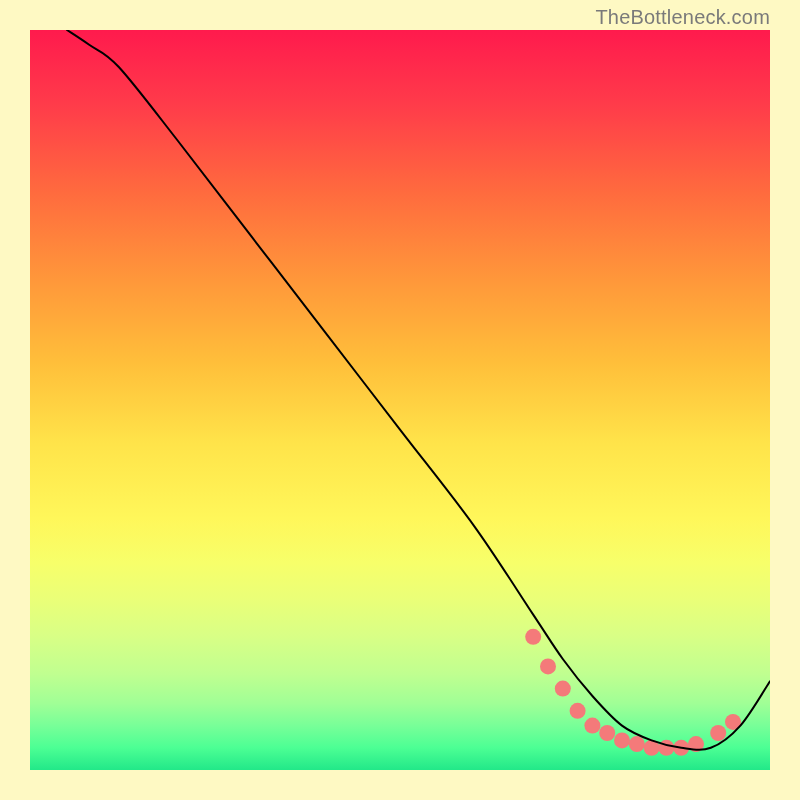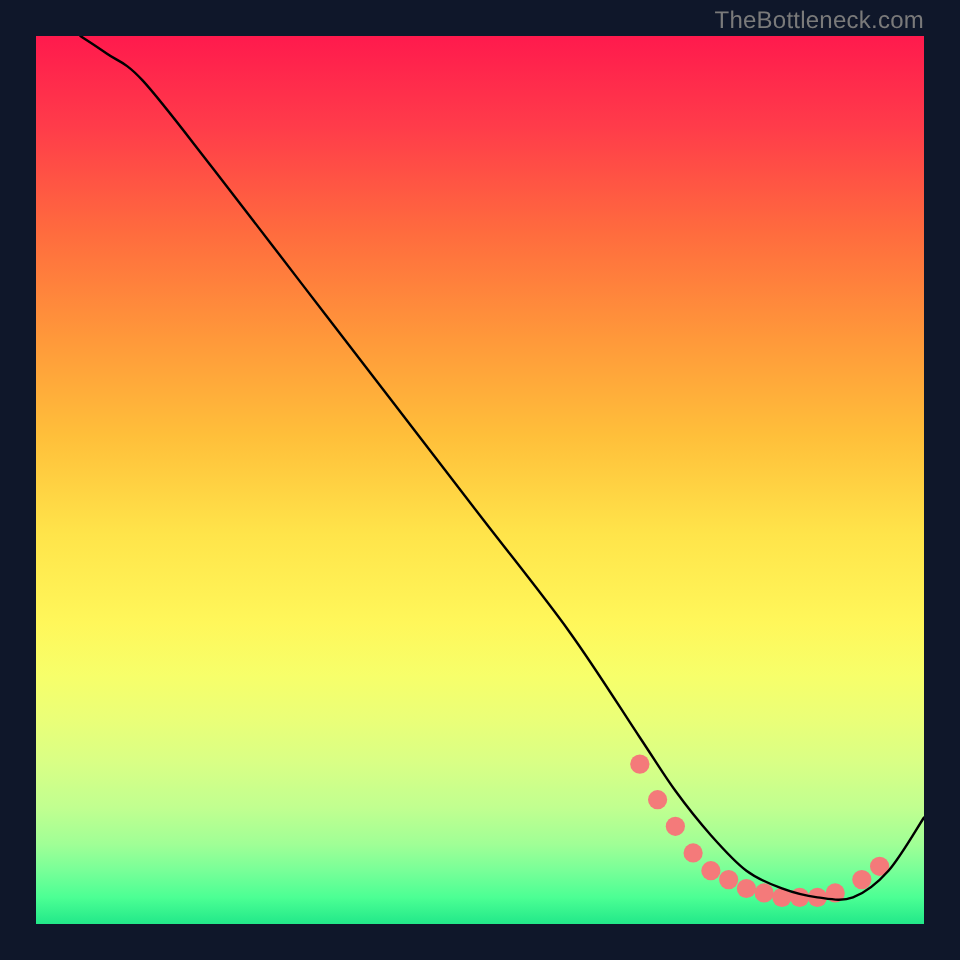--- a/index.html
+++ b/index.html
@@ -8,21 +8,21 @@
     width: 800px;
     height: 800px;
     background: #000;
     overflow: hidden;
     font-family: Arial, Helvetica, sans-serif;
   }
   .frame {
     position: relative;
     width: 800px;
     height: 800px;
-    background: #0f172a;
+    background: #fef9c3;
   }
   .plot {
     position: absolute;
     left: 30px;
     top: 30px;
     width: 740px;
     height: 740px;
     
     background: linear-gradient(to bottom,
       #ff1a4d 0%,

